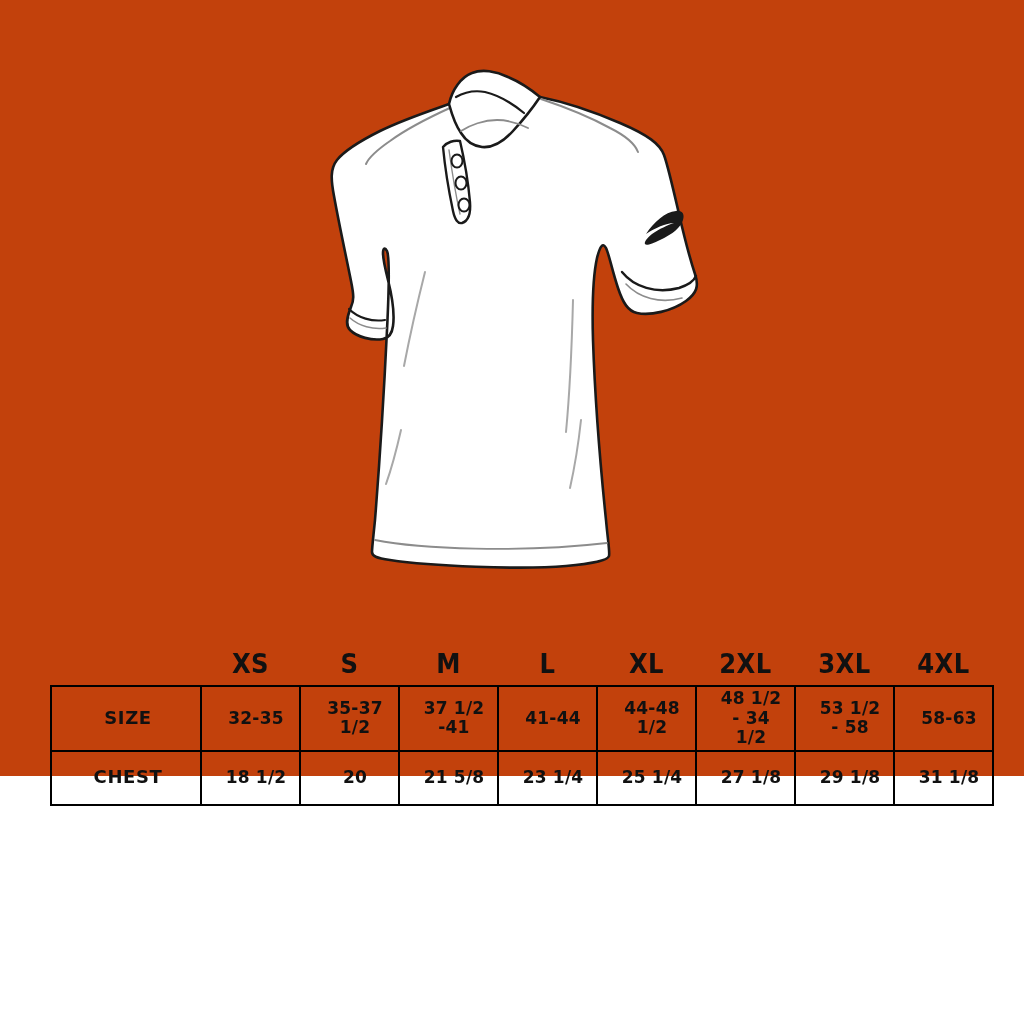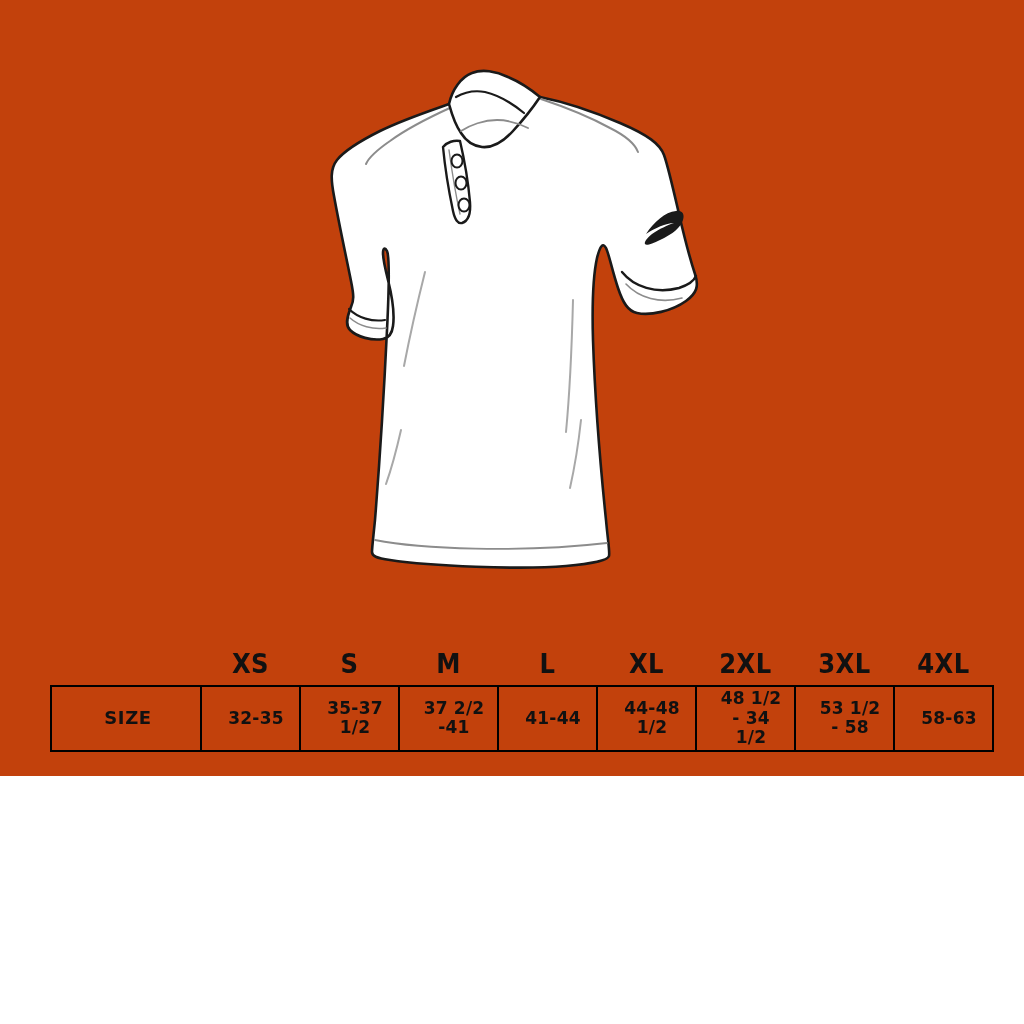--- a/index.html
+++ b/index.html
@@ -211,24 +211,35 @@
           <th class="head-cell">2XL</th>
           <th class="head-cell">3XL</th>
           <th class="head-cell">4XL</th>
         </tr>
       </thead>
       <tbody>
         <tr>
           <td class="row-label">SIZE</td>
           <td class="value">32-35</td>
           <td class="value">35-37 1/2</td>
-          <td class="value">37 2/2 -41</td>
+          <td class="value">37 1/2 -41</td>
           <td class="value">41-44</td>
           <td class="value">44-48 1/2</td>
           <td class="value two-line">48 1/2 - 34 1/2</td>
           <td class="value two-line">53 1/2 - 58</td>
           <td class="value">58-63</td>
         </tr>
+        <tr>
+          <td class="row-label">CHEST</td>
+          <td class="value">18 1/2</td>
+          <td class="value">20</td>
+          <td class="value">21 5/8</td>
+          <td class="value">23 1/4</td>
+          <td class="value">25 1/4</td>
+          <td class="value">27 1/8</td>
+          <td class="value">29 1/8</td>
+          <td class="value">31 1/8</td>
+        </tr>
       </tbody>
     </table>
   </div>
 
 </div>
 
 </body></html>

